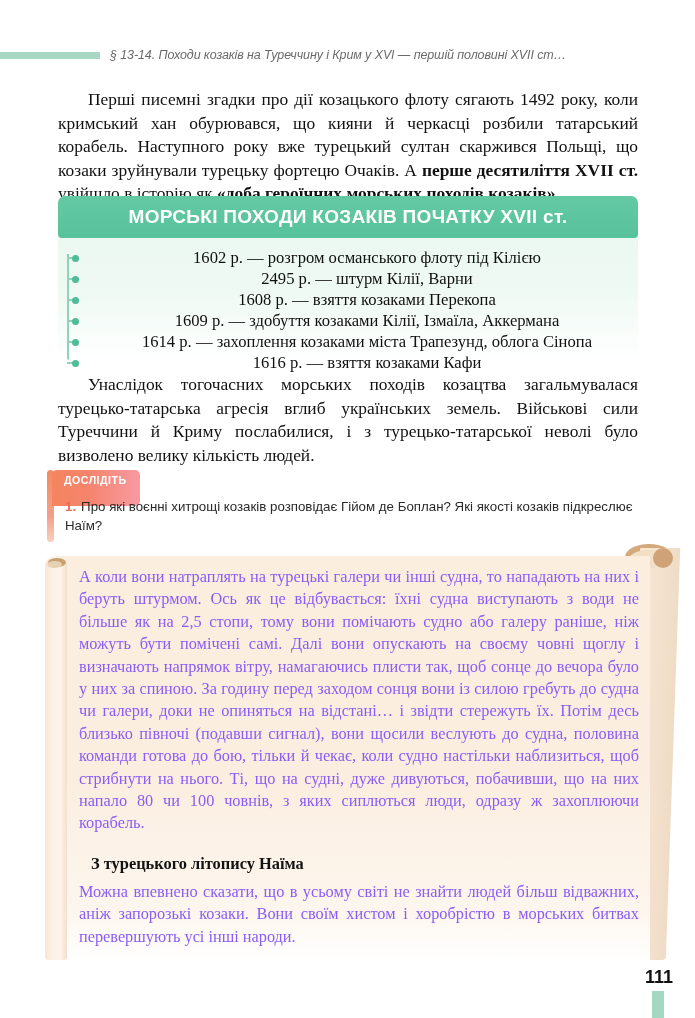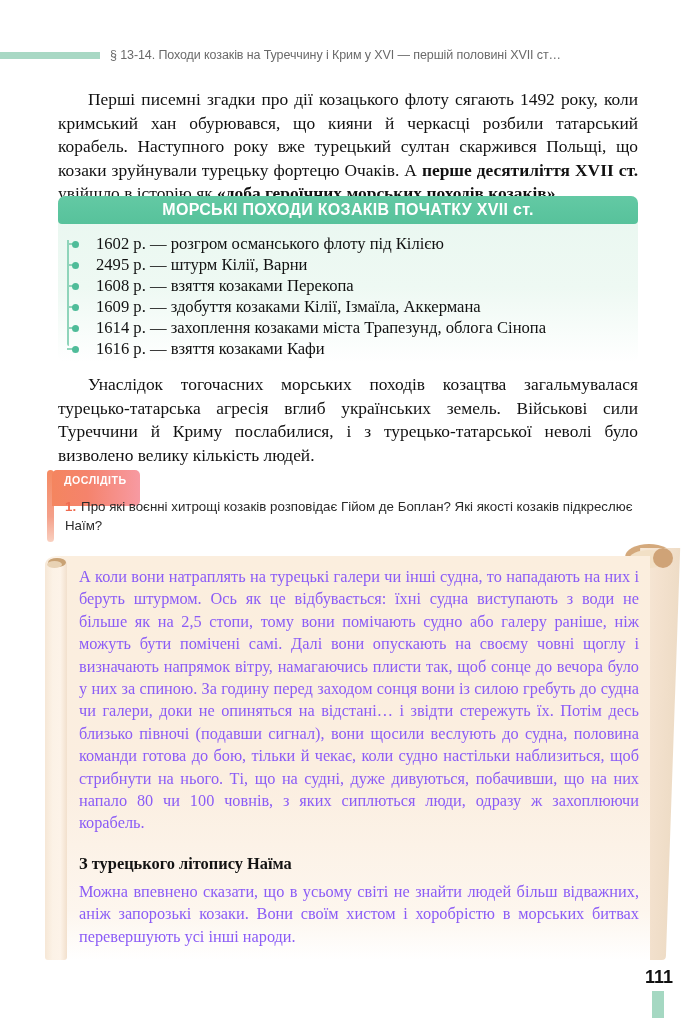--- a/index.html
+++ b/index.html
@@ -18,20 +18,21 @@
 
   
   .running-head {
     position: absolute;
     top: 44px;
     left: 0;
     width: 695px;
     height: 22px;
     display: flex;
     align-items: center;
+    font-style: italic;
   }
   .head-bar {
     width: 100px;
     height: 7px;
     background: #a8d8c4;
     flex: none;
     margin-right: 10px;
   }
   .head-text {
     font-family: "Liberation Sans", sans-serif;
@@ -61,27 +62,27 @@
     position: absolute;
     left: 58px;
     top: 196px;
     width: 580px;
     height: 166px;
     background: linear-gradient(to bottom, #e9f7f0 0%, #eef9f3 55%, #ffffff 100%);
     border-radius: 7px;
     box-sizing: border-box;
   }
   .green-box-title {
-    height: 28px;
+    height: 42px;
     background: linear-gradient(to bottom, #63c9a4 0%, #57c29b 100%);
     border-radius: 7px 7px 4px 4px;
     color: #ffffff;
     font-family: "Liberation Sans", sans-serif;
     font-weight: bold;
-    font-size: 16px;
+    font-size: 19px;
     letter-spacing: 0.3px;
     display: flex;
     align-items: center;
     justify-content: center;
   }
   .green-list {
     position: relative;
     margin: 0;
     padding: 9px 0 0 0;
     list-style: none;
@@ -98,20 +99,21 @@
     border-radius: 0 0 0 3px;
   }
   .green-list li {
     position: relative;
     height: 21px;
     line-height: 21px;
     padding-left: 38px;
     font-size: 16.6px;
     white-space: nowrap;
     color: #111;
+    text-align: center;
   }
   .green-list li .dot {
     position: absolute;
     left: 14px;
     top: 8px;
     width: 7px;
     height: 7px;
     border-radius: 50%;
     background: #4fbc99;
   }
@@ -268,21 +270,21 @@
     font-size: 16.4px;
     font-weight: bold;
     line-height: 22px;
     margin: 0 0 8px 0;
     color: #121212;
   }
   .scroll-h2 {
     font-size: 16.4px;
     font-weight: bold;
     line-height: 22px;
-    margin: 18px 0 6px 0;
+    margin: 18px 0 6px 12px;
     color: #121212;
   }
   .scroll-p {
     font-size: 16.3px;
     line-height: 22.4px;
     text-align: justify;
     margin: 0;
     color: #8b5cf6;
   }
 

